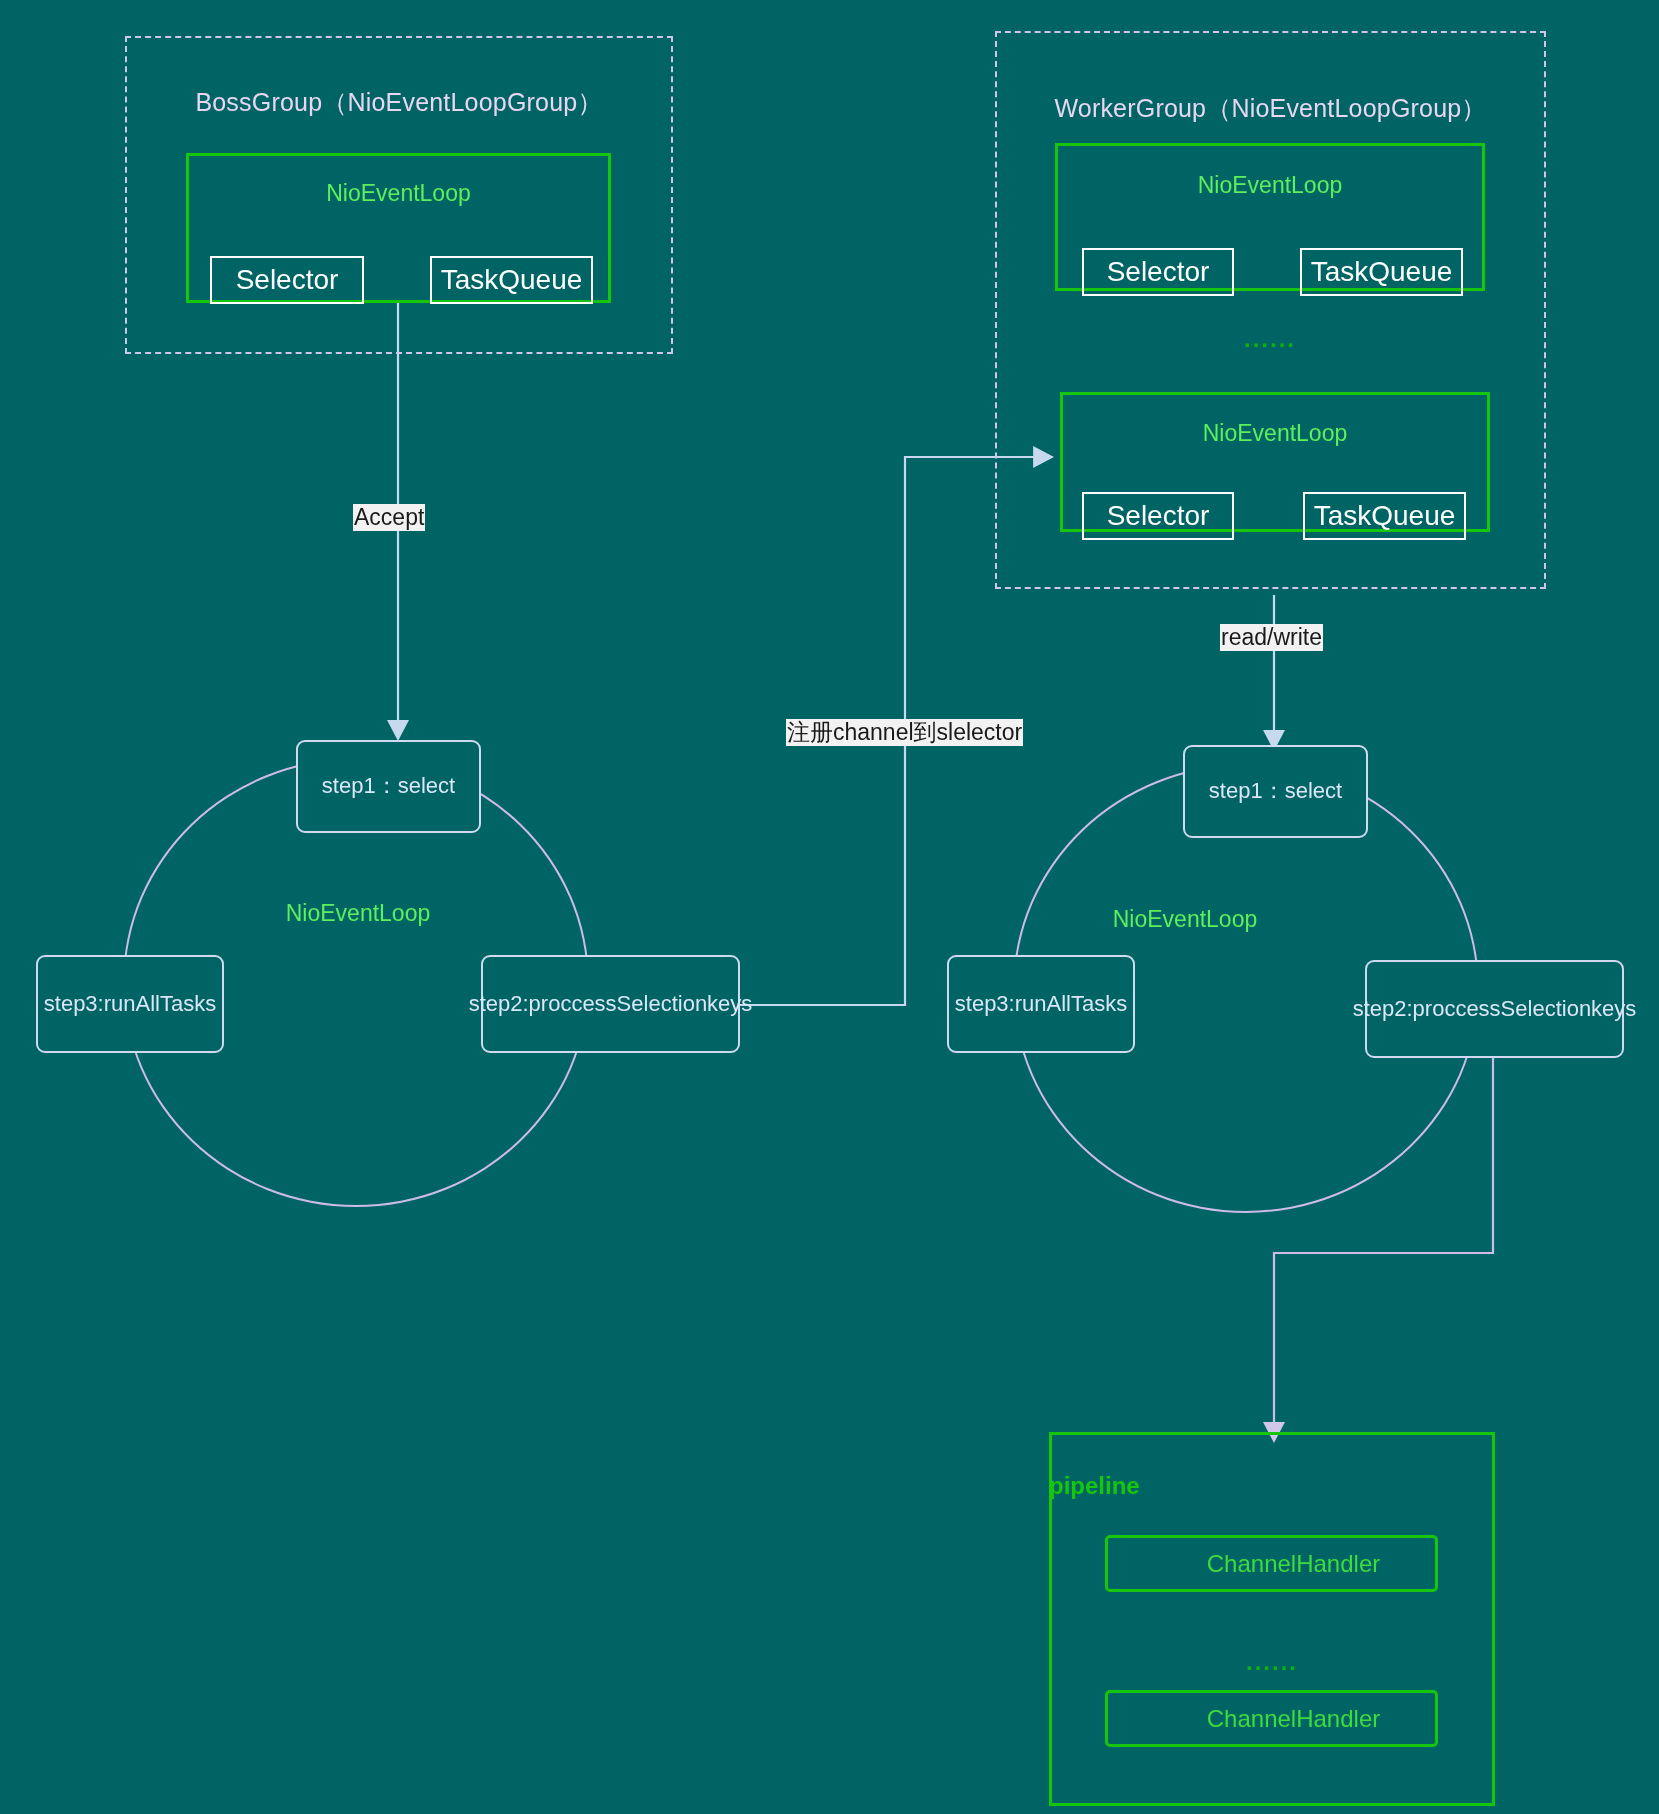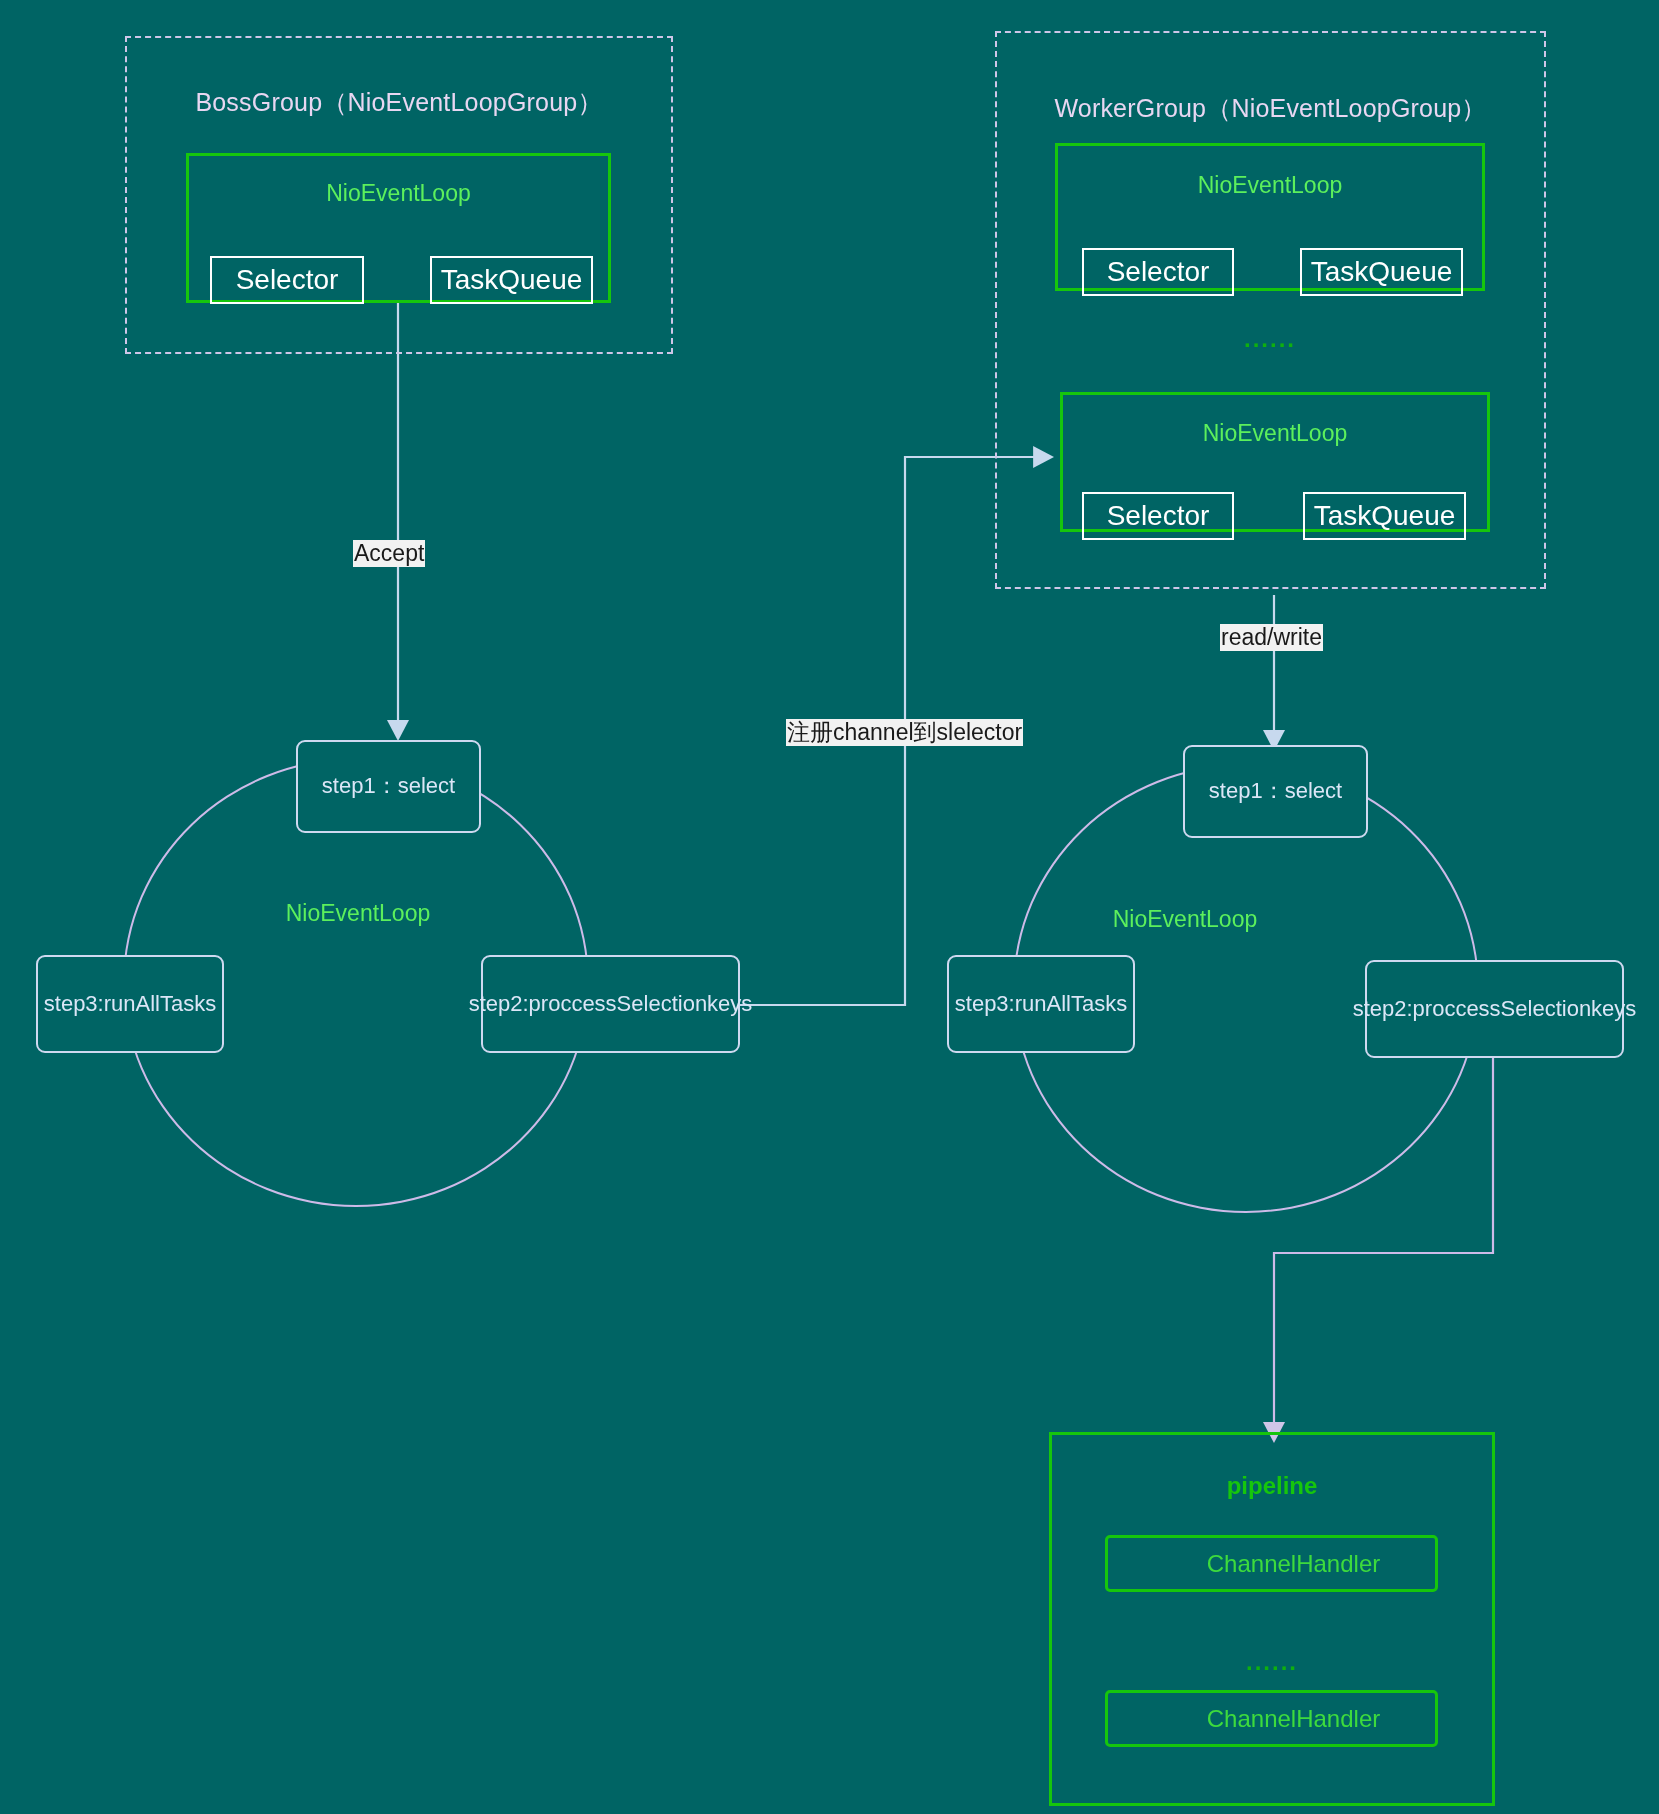--- a/index.html
+++ b/index.html
@@ -99,21 +99,20 @@
 
   
   .pipeline-box{
     border:3px solid #16c60c;
     background:transparent;
   }
   .pipeline-title{
     color:#16c60c;
     font-size:24px;
     font-weight:bold;
-    text-align:center;
   }
   .handler-box{
     border:3px solid #16c60c;
     border-radius:5px;
     background:transparent;
     display:flex;
     align-items:center;
     justify-content:center;
     color:#3ddb3d;
     font-size:24px;
@@ -162,21 +161,21 @@
   <div class="abs white-box" style="left:1082px;top:216px;width:152px;height:48px;">Selector</div>
   <div class="abs white-box" style="left:1300px;top:216px;width:163px;height:48px;">TaskQueue</div>
 
   <div class="abs dots" style="left:1195px;top:325px;width:150px;">......</div>
 
   <div class="abs nel-box" style="left:1060px;top:392px;width:430px;height:140px;"></div>
   <div class="abs nel-title" style="left:1060px;top:420px;width:430px;">NioEventLoop</div>
   <div class="abs white-box" style="left:1082px;top:460px;width:152px;height:48px;">Selector</div>
   <div class="abs white-box" style="left:1303px;top:460px;width:163px;height:48px;">TaskQueue</div>
 
-  <div class="abs edge-label" style="left:353px;top:504px;margin-top:36px;">Accept</div>
+  <div class="abs edge-label" style="left:353px;top:504px;">Accept</div>
   <div class="abs edge-label" style="left:786px;top:719px;">注册channel到slelector</div>
   <div class="abs edge-label" style="left:1220px;top:624px;">read/write</div>
 
   <div class="abs circle" style="left:123px;top:758px;width:466px;height:449px;"></div>
   <div class="abs loop-label" style="left:213px;top:900px;width:290px;">NioEventLoop</div>
 
   <div class="abs step-box" style="left:296px;top:740px;width:185px;height:93px;">
     <span>step1：</span>
     <span>select</span>
   </div>

